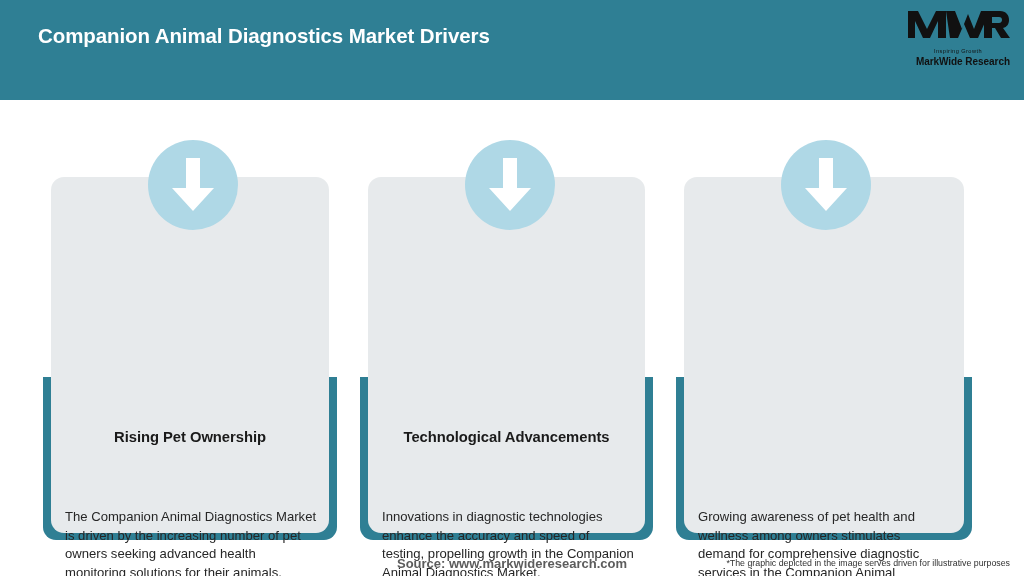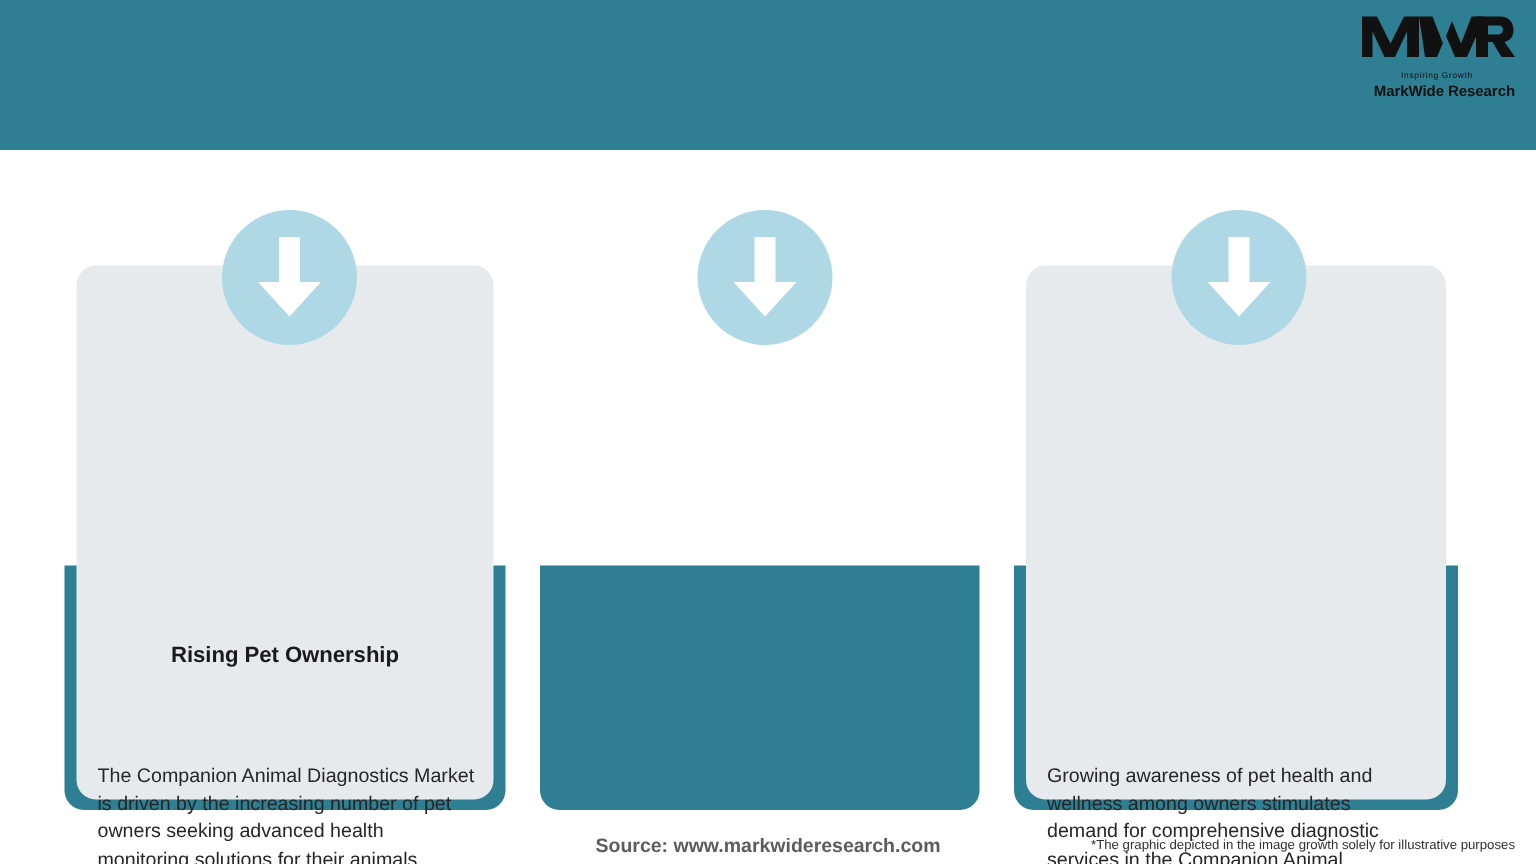--- a/index.html
+++ b/index.html
@@ -70,20 +70,21 @@
   }
   #disclaimer {
     position:absolute; right:14px; top:558px;
     font-size:8.8px; color:#303030; white-space:nowrap;
   }
 </style>
 </head>
 <body>
 
 <div id="header">
+  <div id="header-title">Companion Animal Diagnostics Market Drivers</div>
 
   <div id="logo">
     <svg id="logo-mark" viewBox="0 0 104 32">
       <path d="M2 30 L2 3 L12 3 L21 21 L30 3 L40 3 L40 30 L32 30 L32 13 L24 30 L17 30 L9 13 L9 30 Z" fill="#111"></path>
       <path d="M40 3 L49 3 L56 21 L62 6 L68 21 L75 3 L84 3 L72 30 L64 30 L58 16 L52 30 L44 30 Z" fill="#111"></path>
       <path d="M78 30 L78 3 L94 3 C100 3 103 7 103 12 C103 16 101 19 97 20 L104 30 L95 30 L89 20 L86 20 L86 30 Z M86 9 L86 15 L93 15 C95 15 96 13 96 12 C96 10 95 9 93 9 Z" fill="#111"></path>
     </svg>
     <div id="logo-name">MarkWide Research</div>
     <div id="logo-tag">Inspiring Growth</div>
   </div>
@@ -97,33 +98,37 @@
   </div>
   <div class="icon-circle" style="left:105px;">
     <svg class="arrow" width="46" height="54" viewBox="0 0 46 54">
       <path d="M16 0 H30 V30 H44 L23 53 L2 30 H16 Z" fill="#FFFFFF"></path>
     </svg>
   </div>
 </div>
 
 <div class="card-group" style="left:360px; width:293px;">
   <div class="frame" style="left:0; width:293px;"></div>
+  <div class="card" style="left:8px; width:277px;">
+    <div class="card-heading">Technological Advancements</div>
+    <div class="card-body" style="left:14px; width:253px;">Innovations in diagnostic technologies enhance the accuracy and speed of testing, propelling growth in the Companion Animal Diagnostics Market.</div>
+  </div>
   <div class="icon-circle" style="left:105px;">
     <svg class="arrow" width="46" height="54" viewBox="0 0 46 54">
       <path d="M16 0 H30 V30 H44 L23 53 L2 30 H16 Z" fill="#FFFFFF"></path>
     </svg>
   </div>
 </div>
 
 <div class="card-group" style="left:676px; width:296px;">
   <div class="frame" style="left:0; width:296px;"></div>
   <div class="card" style="left:8px; width:280px;">
     <div class="card-body" style="left:14px; width:250px;">Growing awareness of pet health and wellness among owners stimulates demand for comprehensive diagnostic services in the Companion Animal Diagnostics Market.</div>
   </div>
   <div class="icon-circle" style="left:105px;">
     <svg class="arrow" width="46" height="54" viewBox="0 0 46 54">
       <path d="M16 0 H30 V30 H44 L23 53 L2 30 H16 Z" fill="#FFFFFF"></path>
     </svg>
   </div>
 </div>
 
 <div id="source">Source: www.markwideresearch.com</div>
-<div id="disclaimer">*The graphic depicted in the image growth solely for illustrative purposes</div>
+<div id="disclaimer">*The graphic depicted in the image serves driven for illustrative purposes</div>
 
 </body></html>

